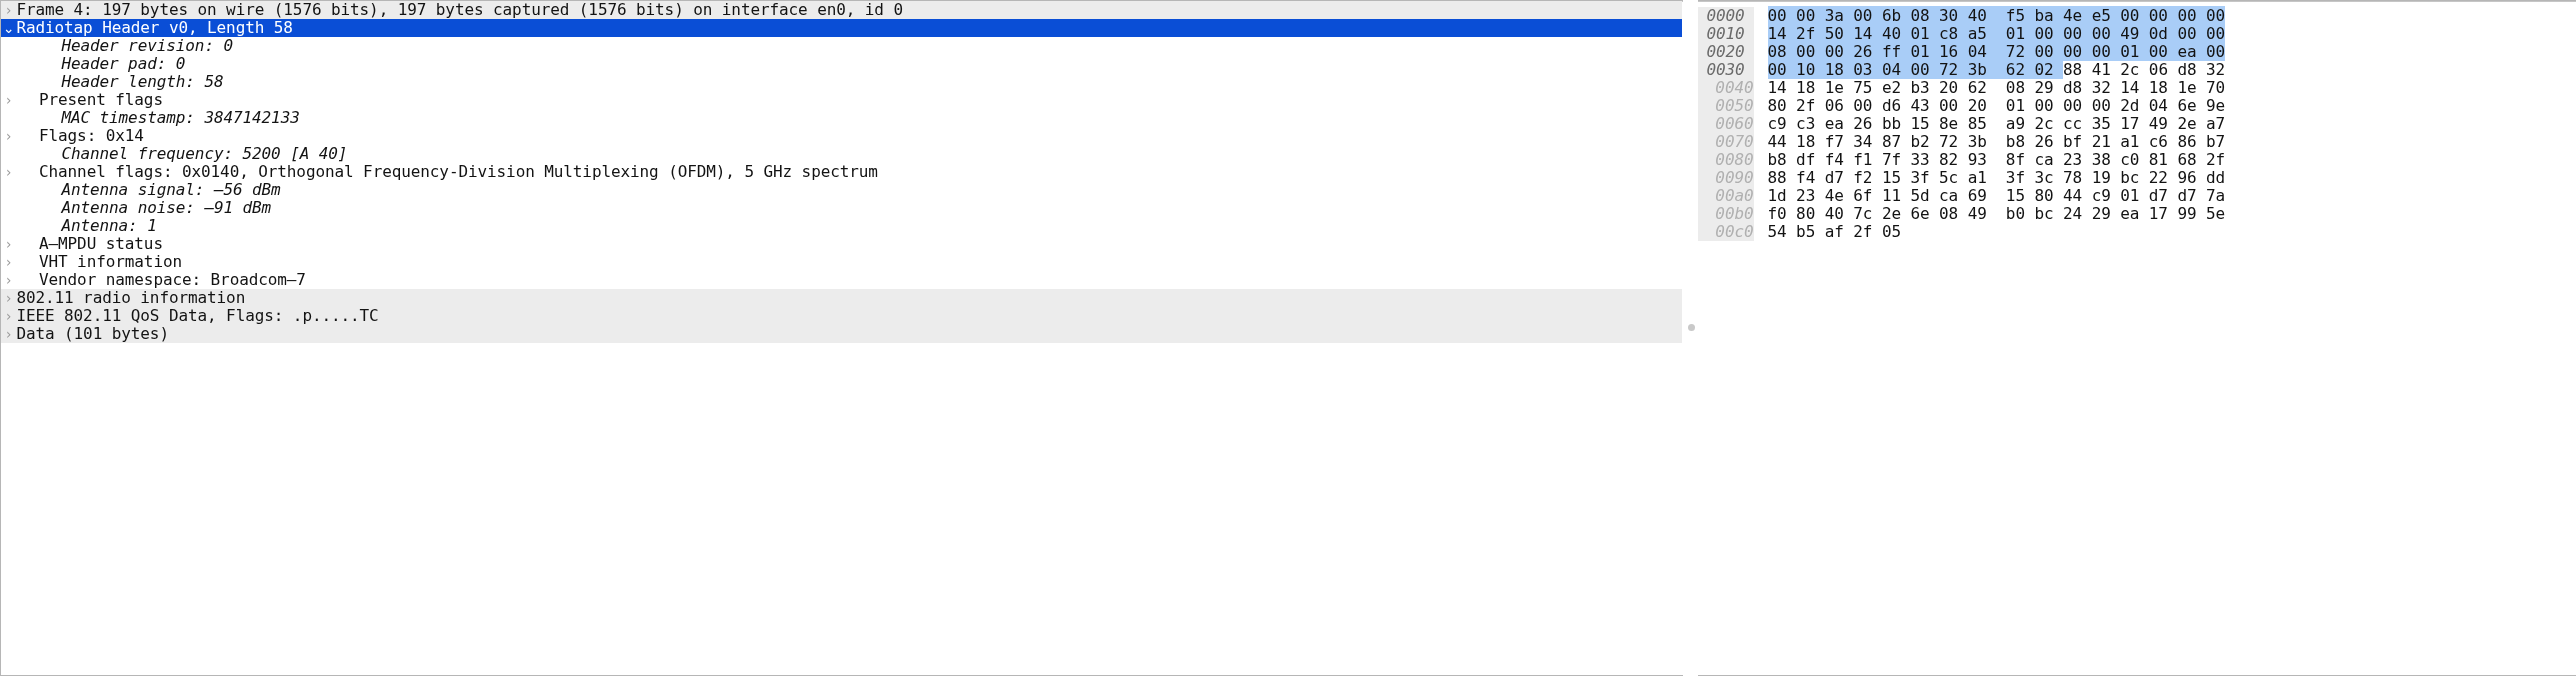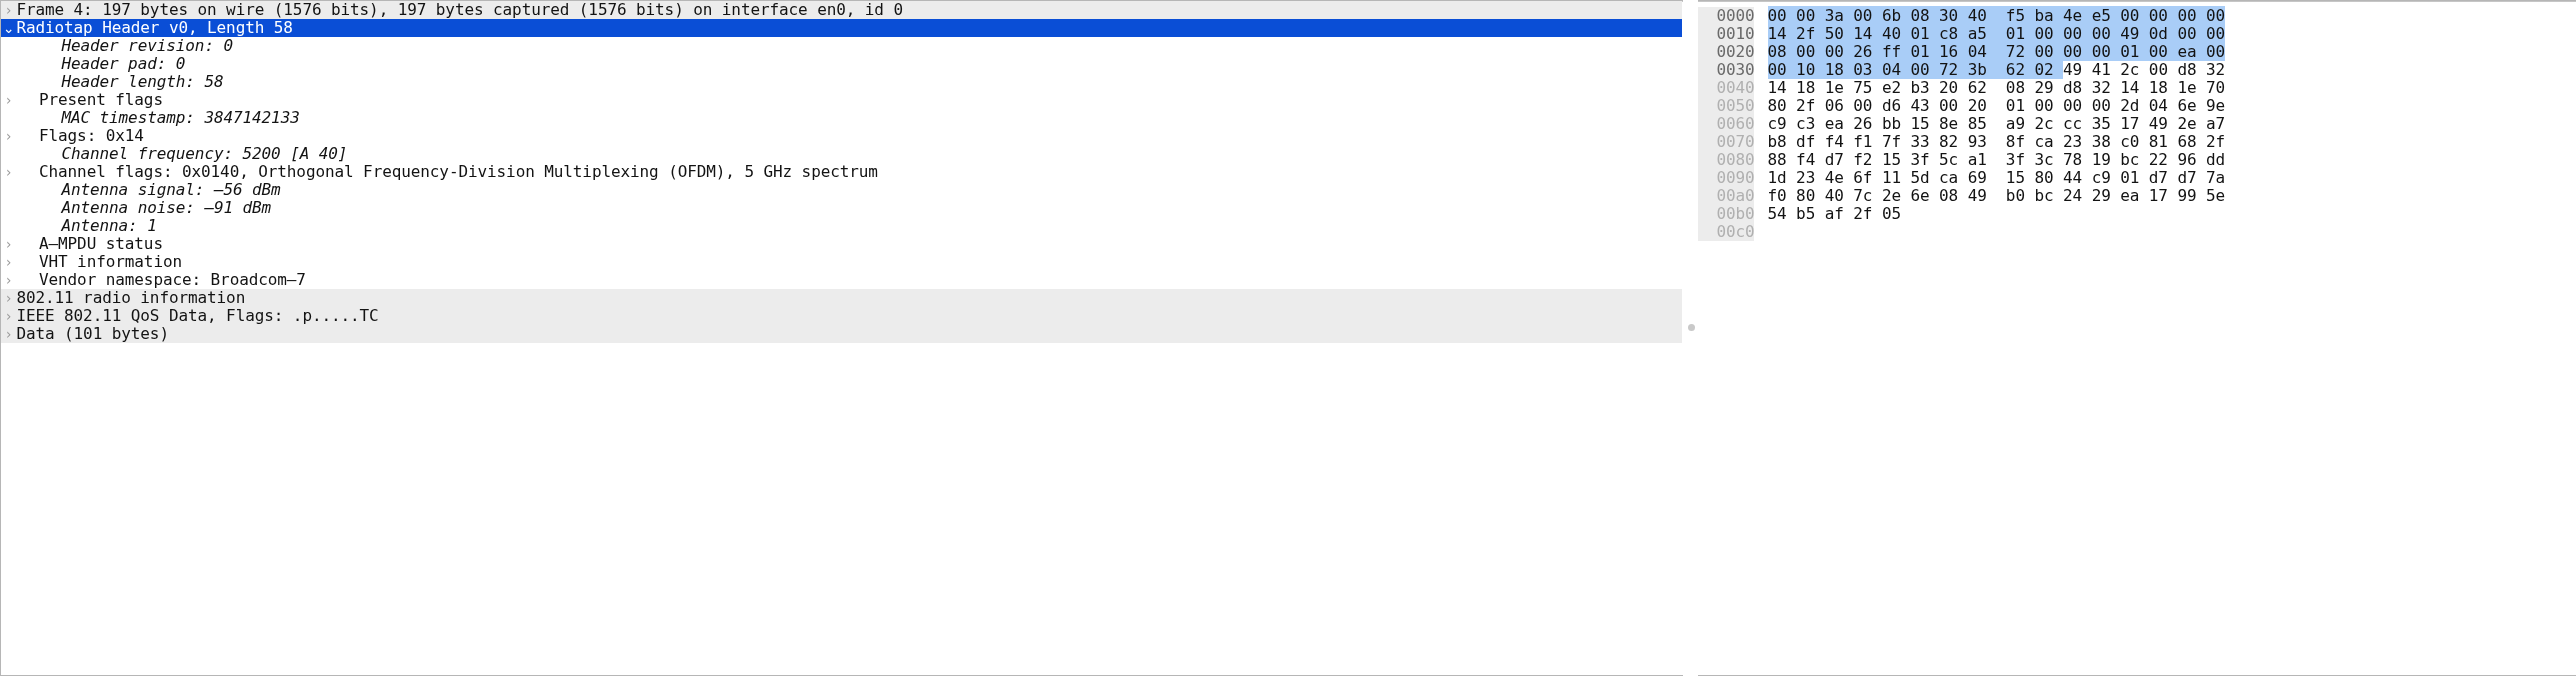--- a/index.html
+++ b/index.html
@@ -108,37 +108,38 @@
   }
   #hex-body {
     position: relative;
     padding-top: 6.3px;
     display: flex;
     flex-direction: row;
   }
   #offset-col {
     width: 56px;
     background: #ececec;
-    padding-left: 19px;
-    flex: 0 0 auto;
+    padding-left: 9px;
+    flex: 0 0 auto;
+    font-style: italic;
   }
   #hex-col {
     position: relative;
     flex: 1 1 auto;
     padding-left: 14px;
   }
   .hexrow {
     height: 18px;
     line-height: 18px;
     font-size: 16px;
     white-space: pre;
     letter-spacing: -0.1px;
   }
   .offs { color: #6a6a6a; }
-  .offs.dim { color: #b0b0b0; }
+  .offs.dim { color: #b0b0b0; text-align: right; }
   .hexbytes { color: #131313; }
   .hl { background: #a9cdf7; }
   #bytes-pane .toprule2 {
     position: absolute;
     top: 0; left: 0; right: 0;
     height: 0.9px; background: #c6c6c6;
   }
 
   
   #detail-pane .scroll-dot {
@@ -201,24 +202,25 @@
           <div class="hexrow offs dim">0080</div>
           <div class="hexrow offs dim">0090</div>
           <div class="hexrow offs dim">00a0</div>
           <div class="hexrow offs dim">00b0</div>
           <div class="hexrow offs dim">00c0</div>
         </div>
       <div id="hex-col">
           <div class="hexrow hexbytes"><span class="hl">00 00 3a 00 6b 08 30 40</span><span class="hl">  </span><span class="hl">f5 ba 4e e5 00 00 00 00</span></div>
           <div class="hexrow hexbytes"><span class="hl">14 2f 50 14 40 01 c8 a5</span><span class="hl">  </span><span class="hl">01 00 00 00 49 0d 00 00</span></div>
           <div class="hexrow hexbytes"><span class="hl">08 00 00 26 ff 01 16 04</span><span class="hl">  </span><span class="hl">72 00 00 00 01 00 ea 00</span></div>
-          <div class="hexrow hexbytes"><span class="hl">00 10 18 03 04 00 72 3b</span><span class="hl">  </span><span class="hl">62 02 </span><span>49 41 2c 00 d8 32</span></div>
+          <div class="hexrow hexbytes"><span class="hl">00 10 18 03 04 00 72 3b</span><span class="hl">  </span><span class="hl">62 02 </span><span>88 41 2c 06 d8 32</span></div>
           <div class="hexrow hexbytes"><span>14 18 1e 75 e2 b3 20 62</span><span>  </span><span>08 29 d8 32 14 18 1e 70</span></div>
           <div class="hexrow hexbytes"><span>80 2f 06 00 d6 43 00 20</span><span>  </span><span>01 00 00 00 2d 04 6e 9e</span></div>
           <div class="hexrow hexbytes"><span>c9 c3 ea 26 bb 15 8e 85</span><span>  </span><span>a9 2c cc 35 17 49 2e a7</span></div>
+          <div class="hexrow hexbytes"><span>44 18 f7 34 87 b2 72 3b</span><span>  </span><span>b8 26 bf 21 a1 c6 86 b7</span></div>
           <div class="hexrow hexbytes"><span>b8 df f4 f1 7f 33 82 93</span><span>  </span><span>8f ca 23 38 c0 81 68 2f</span></div>
           <div class="hexrow hexbytes"><span>88 f4 d7 f2 15 3f 5c a1</span><span>  </span><span>3f 3c 78 19 bc 22 96 dd</span></div>
           <div class="hexrow hexbytes"><span>1d 23 4e 6f 11 5d ca 69</span><span>  </span><span>15 80 44 c9 01 d7 d7 7a</span></div>
           <div class="hexrow hexbytes"><span>f0 80 40 7c 2e 6e 08 49</span><span>  </span><span>b0 bc 24 29 ea 17 99 5e</span></div>
           <div class="hexrow hexbytes"><span>54 b5 af 2f 05</span></div>
         </div>
     </div>
   </div>
 
 </div>

